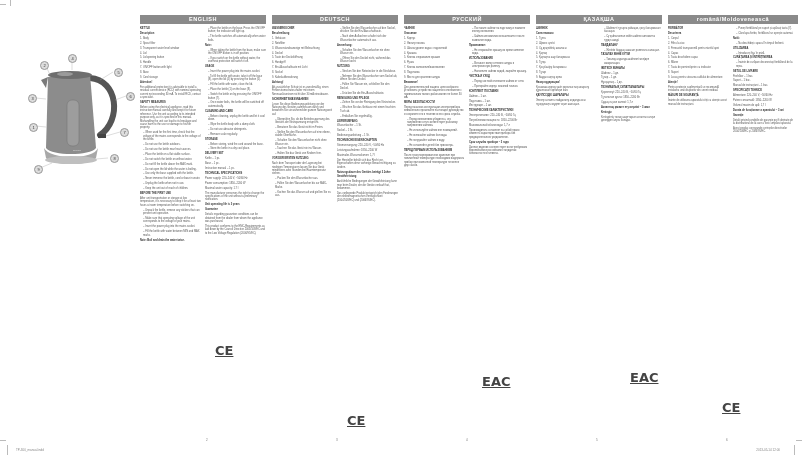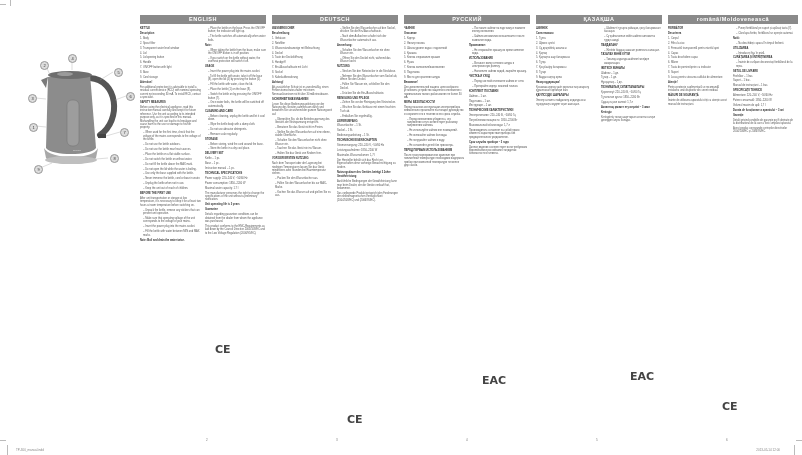--- a/index.html
+++ b/index.html
@@ -7,21 +7,21 @@
   .crop{position:absolute;border-color:#bbb;border-style:solid;border-width:0;}
   .illus{position:absolute;left:0;top:0;width:140px;height:455px;}
   .panel{position:absolute;top:15px;width:126px;height:405px;overflow:hidden;}
   .hdr{background:#8a8a8a;color:#fff;font-size:5.5px;font-weight:bold;text-align:center;height:9px;line-height:9px;letter-spacing:.5px;}
   .cols{display:flex;gap:4px;margin-top:3px;}
   .col{width:61px;font-size:2.6px;line-height:3.4px;color:#555;}
   .col p{margin:0 0 1.5px 0;}
   .col .h{font-weight:bold;color:#333;}
   .col .li{padding-left:3px;}
   .pgnum{position:absolute;font-size:3px;color:#777;}
-  .ce{font-family:"DejaVu Sans",sans-serif;font-size:11px;font-weight:bold;color:#444;}
+  .ce{font-family:"DejaVu Sans",sans-serif;font-size:13px;font-weight:bold;color:#444;text-decoration:underline;}
   .footer{position:absolute;font-size:3px;color:#888;}
   .callout{position:absolute;width:7px;height:7px;border-radius:50%;background:#ddd;border:0.5px solid #999;font-size:4px;line-height:7px;text-align:center;color:#333;}
 </style>
 </head>
 <body>
 
 <div class="crop" style="left:0;top:4px;width:6px;border-top-width:0.5px;"></div>
 <div class="crop" style="left:10px;top:0;height:6px;border-left-width:0.5px;"></div>
 <div class="crop" style="left:0;top:440px;width:6px;border-top-width:0.5px;"></div>
 <div class="crop" style="left:7px;top:445px;height:10px;border-left-width:0.5px;"></div>

